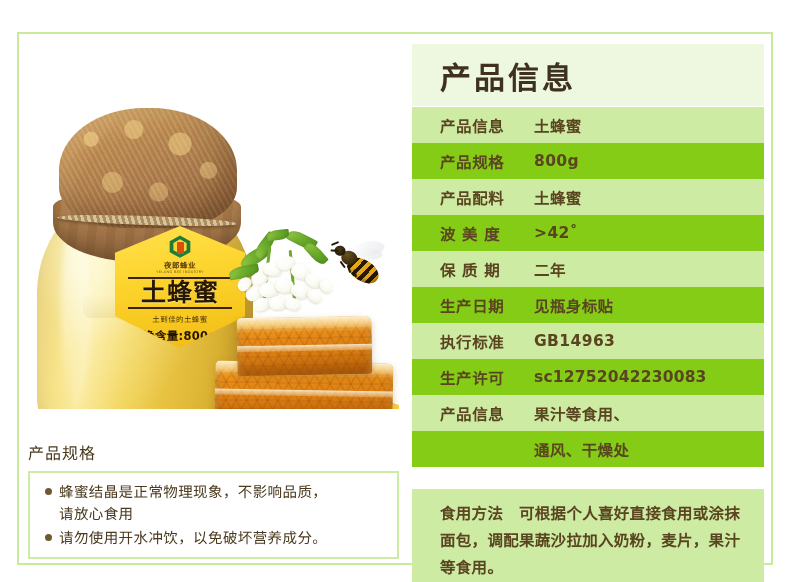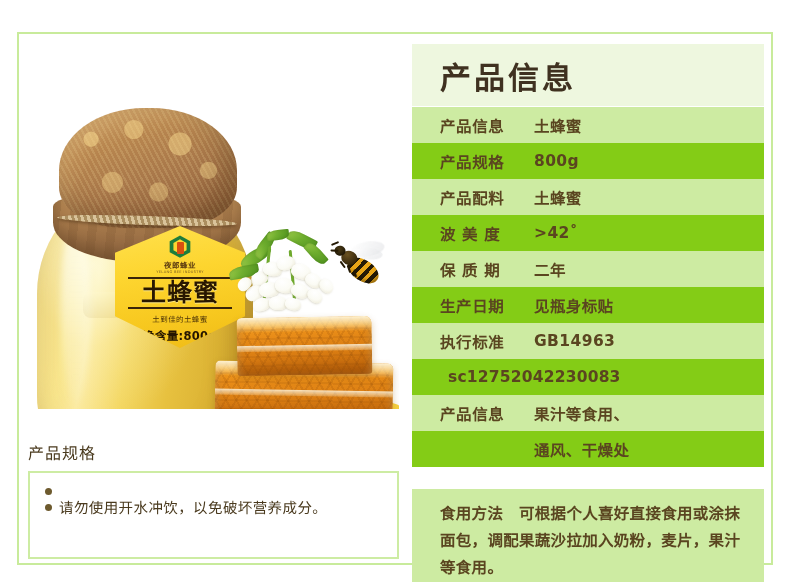--- a/index.html
+++ b/index.html
@@ -535,20 +535,22 @@
         <div class="bee-leg" style="left:15px;top:27px;transform:rotate(58deg);"></div>
         <div class="bee-leg" style="left:22px;top:30px;transform:rotate(66deg);"></div>
       </div>
     </div>
 
     <div id="tips-title">产品规格</div>
 
     <div id="tips-box">
       <div class="tip-item">
         <span class="tip-bullet"></span>
+        <span class="tip-text" style="white-space:pre-line;">蜂蜜结晶是正常物理现象，不影响品质，
+请放心食用</span>
       </div>
       <div class="tip-item">
         <span class="tip-bullet"></span>
         <span class="tip-text" style="white-space:pre-line;">请勿使用开水冲饮，以免破坏营养成分。</span>
       </div>
     </div>
   </div>
 
   <div id="right-panel">
 
@@ -580,20 +582,21 @@
       </div>
       <div class="info-row even">
         <span class="info-label">生产日期</span>
         <span class="info-value">见瓶身标贴</span>
       </div>
       <div class="info-row odd">
         <span class="info-label">执行标准</span>
         <span class="info-value">GB14963</span>
       </div>
       <div class="info-row even">
+        <span class="info-label">生产许可</span>
         <span class="info-value mono">sc12752042230083</span>
       </div>
       <div class="info-row odd">
         <span class="info-label">产品信息</span>
         <span class="info-value">果汁等食用、</span>
       </div>
       <div class="info-row even">
         <span class="info-label"></span>
         <span class="info-value">通风、干燥处</span>
       </div>

